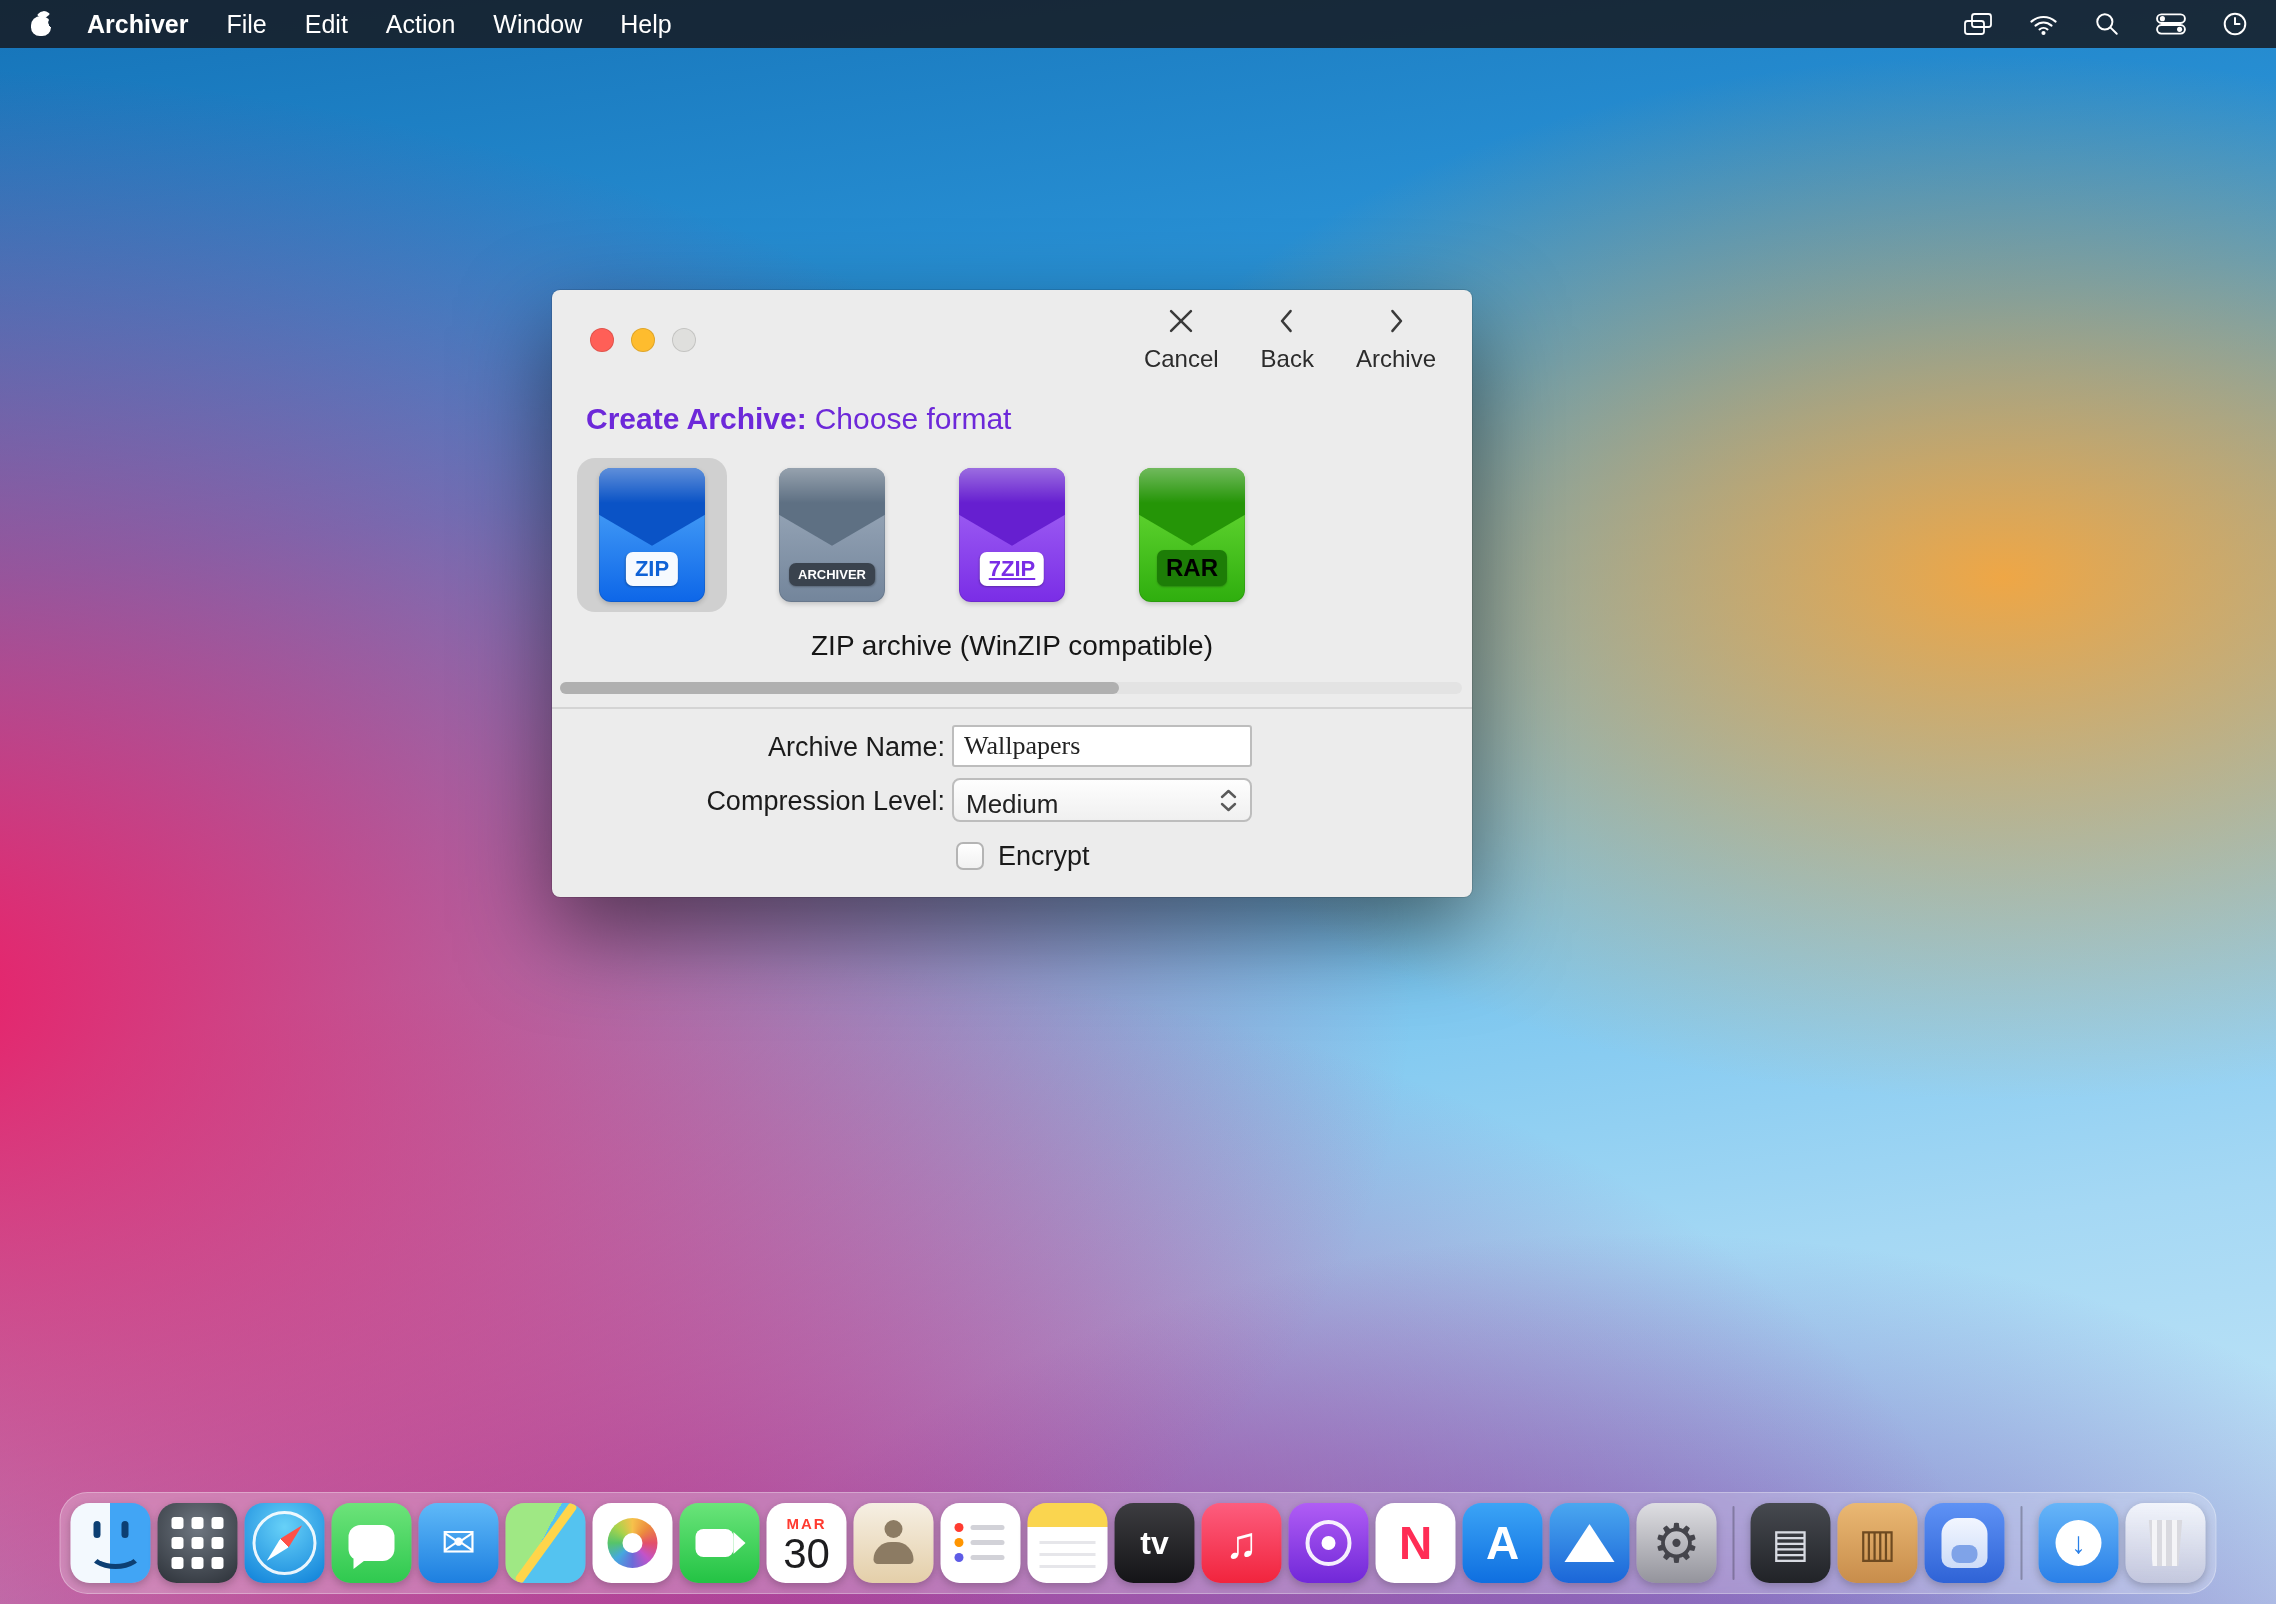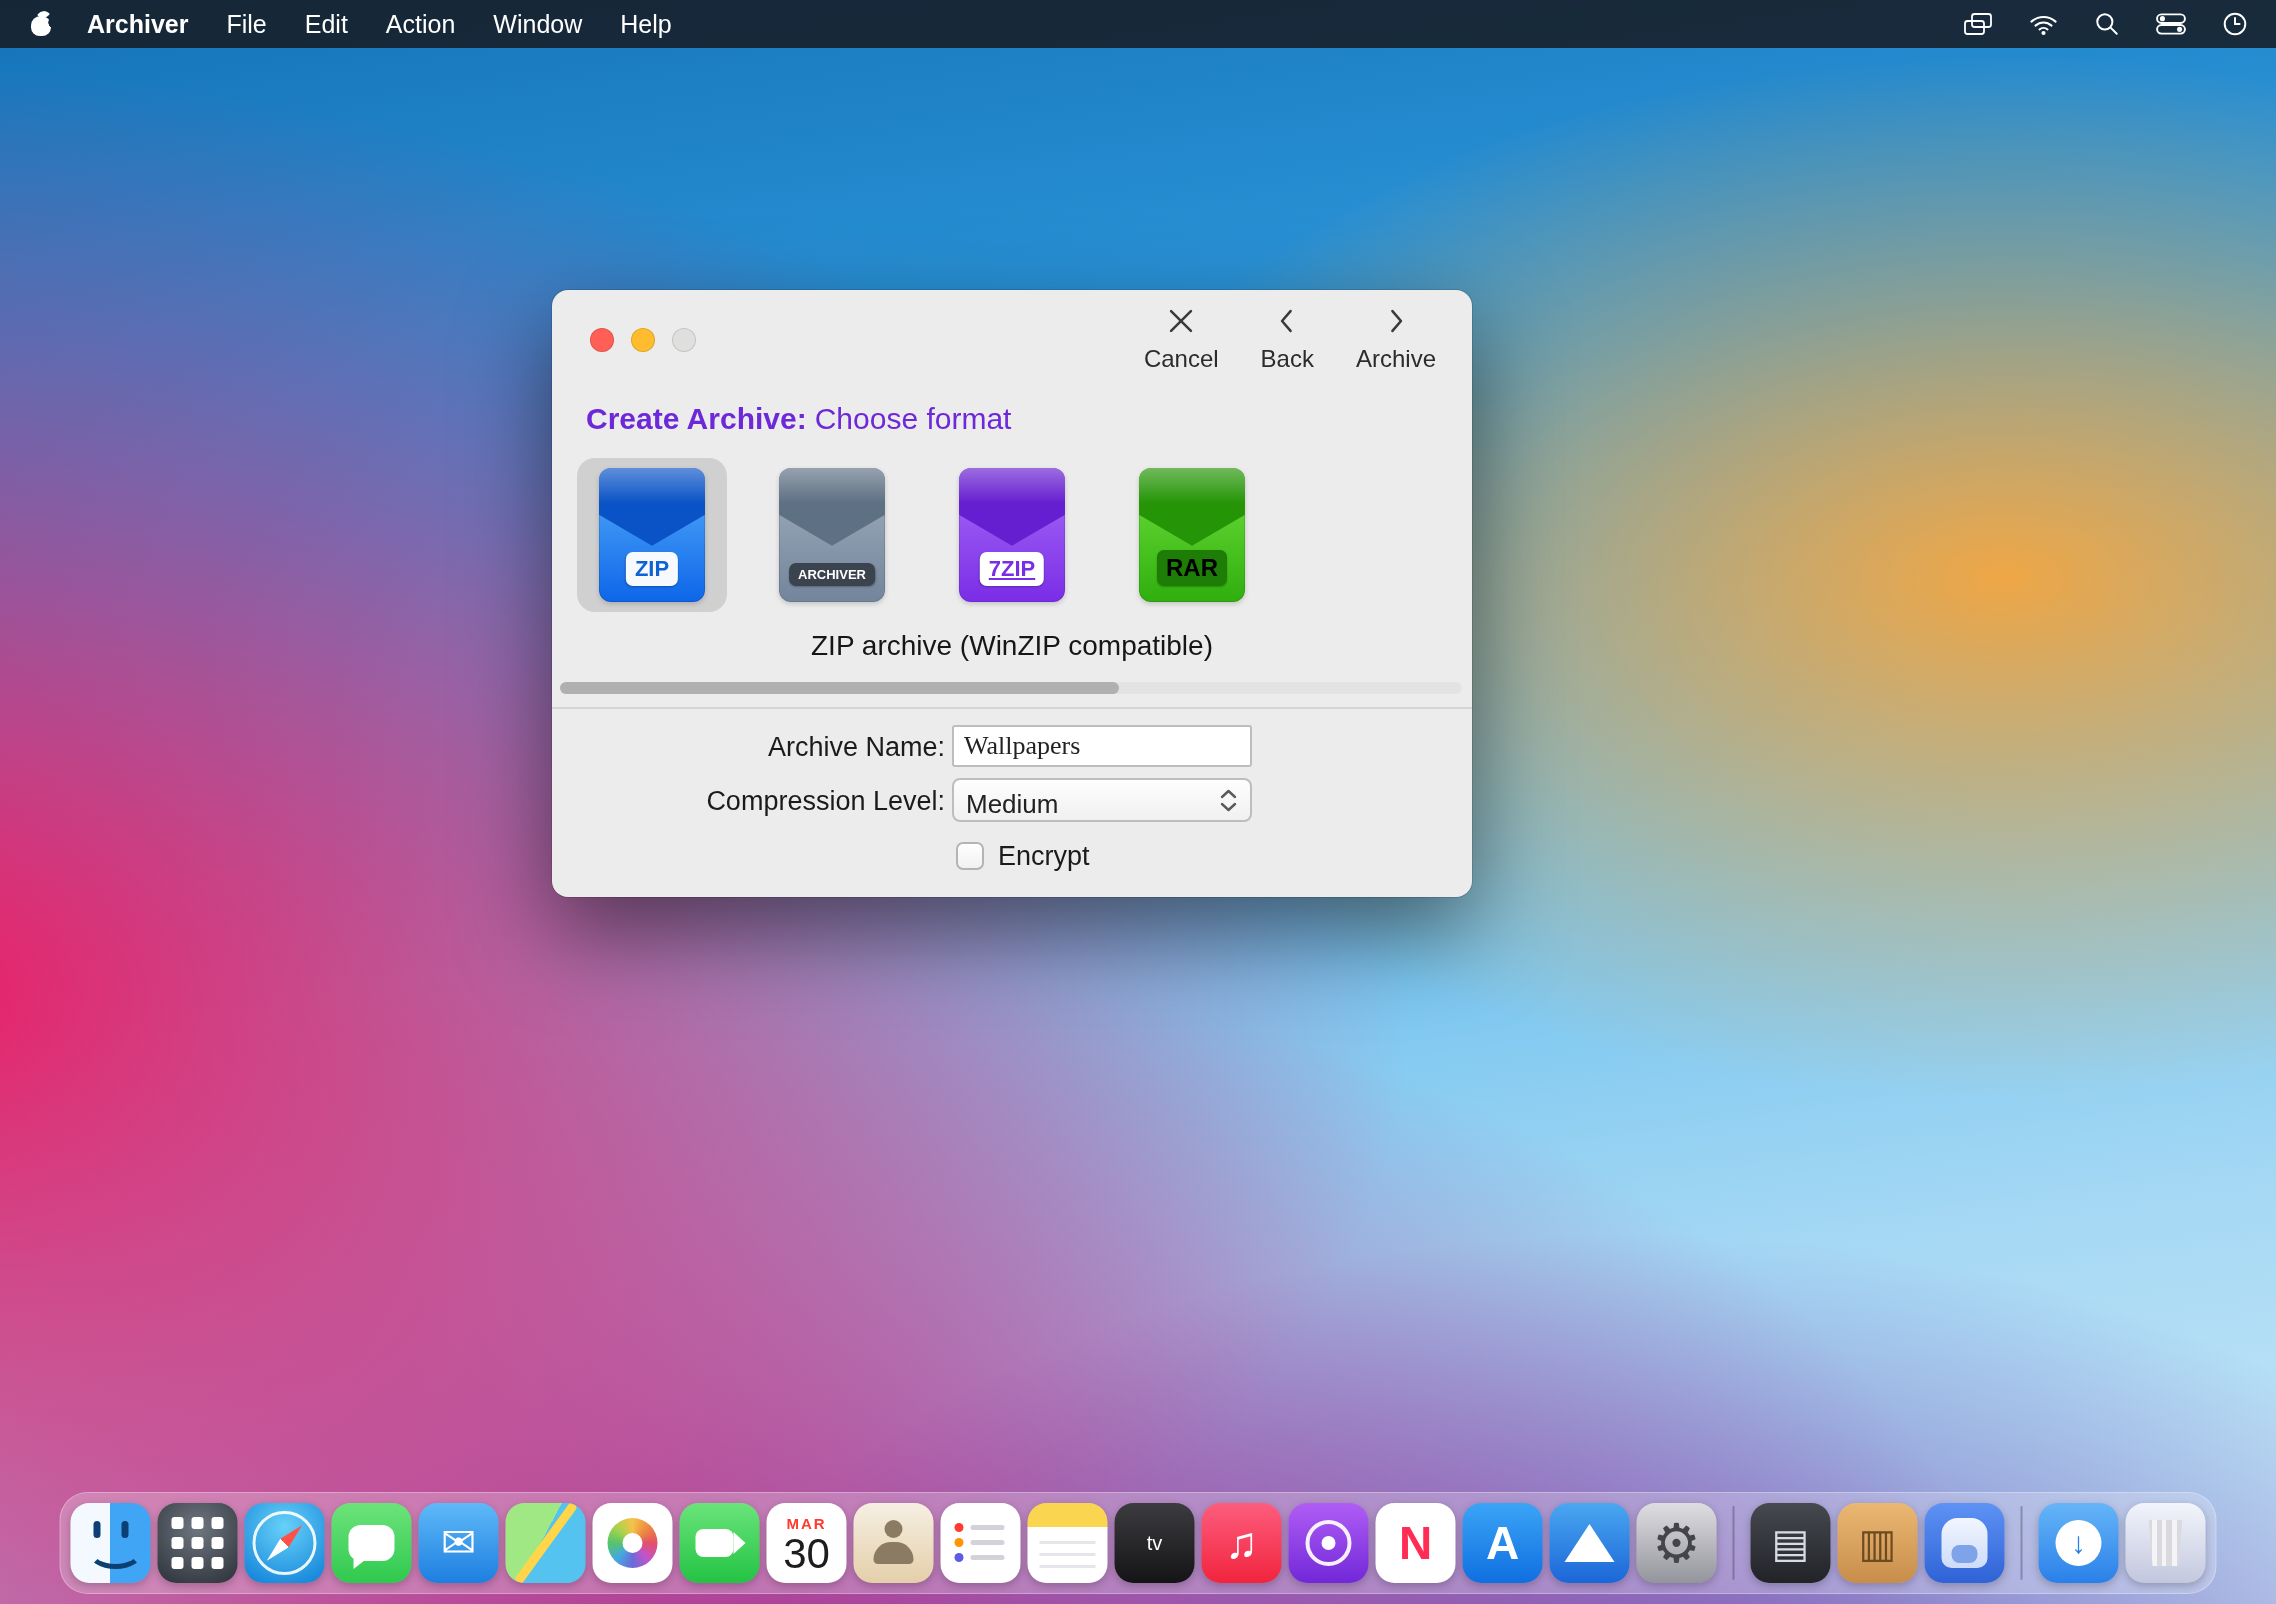--- a/index.html
+++ b/index.html
@@ -16,21 +16,21 @@
   .mb-left{display:flex;align-items:center;padding-left:28px}
   #menus{display:contents}
   .menu-item{padding:0 19px;font-size:25px;line-height:48px;white-space:nowrap}
   .app-name{font-weight:700}
   .apple{width:22px;height:24px;position:relative;margin:0 16px 0 2px}
   .apple::after{content:'';position:absolute;inset:4px 1px 0 1px;background:radial-gradient(circle at 118% 32%, transparent 6px, #fff 6.5px);border-radius:48% 48% 44% 44%}
   .apple::before{content:'';position:absolute;right:4px;top:-2px;width:9px;height:9px;background:#fff;border-radius:80% 10% 80% 10%;transform:rotate(40deg)}
   .mb-right{margin-left:auto;display:flex;align-items:center;gap:36px;padding-right:28px}
   .status-icon svg{display:block}
   
-  .window{position:absolute;left:552px;top:290px;width:920px;height:607px;border-radius:16px;background:#ececec;
+  .window{position:absolute;left:552px;top:290px;width:920px;height:607px;border-radius:8px;background:#ececec;
     box-shadow:0 36px 90px rgba(0,0,0,.5),0 0 0 1px rgba(0,0,0,.12);z-index:10}
   .titlebar{position:relative;height:100px}
   .traffic{position:absolute;left:38px;top:38px;display:flex;gap:17px}
   .light{width:24px;height:24px;border-radius:50%;box-shadow:inset 0 0 0 1px rgba(0,0,0,.12)}
   .light.red{background:#ff5f57}.light.yellow{background:#febc2e}.light.gray{background:#dfdfdd}
   .toolbar-buttons{position:absolute;right:36px;top:14px;display:flex;gap:42px}
   .tb{display:flex;flex-direction:column;align-items:center;gap:3px;cursor:default}
   .tb svg{width:34px;height:34px;stroke:#3a3a3a;fill:none;stroke-width:1.8;stroke-linecap:round;stroke-linejoin:round}
   .tb-label{font-size:24px;color:#2c2c2c}
   .header{position:absolute;left:34px;top:112px;font-size:30px;color:#6d28d9}
@@ -296,21 +296,21 @@
       <div class="dock-item dk-contacts">
         <span class="ct-person"></span>
       </div>
       <div class="dock-item dk-reminders">
         <span class="rm"></span>
       </div>
       <div class="dock-item dk-notes">
         <span class="note-lines"></span>
       </div>
       <div class="dock-item dk-glyph" style="background: linear-gradient(rgb(60, 60, 64), rgb(20, 20, 23));">
-        <span class="dock-glyph" style="color: rgb(255, 255, 255); font-size: 20px; font-weight: 400;">tv</span>
+        <span class="dock-glyph" style="color: rgb(255, 255, 255); font-size: 32px; font-weight: 700;">tv</span>
       </div>
       <div class="dock-item dk-glyph" style="background: linear-gradient(rgb(253, 93, 126), rgb(241, 36, 61));">
         <span class="dock-glyph" style="color: rgb(255, 255, 255); font-size: 44px;">♫</span>
       </div>
       <div class="dock-item dk-podcasts">
         <span class="pod-ring"></span>
       </div>
       <div class="dock-item dk-glyph" style="background: rgb(255, 255, 255);">
         <span class="dock-glyph" style="color: rgb(255, 45, 85); font-size: 46px; font-weight: 800;">N</span>
       </div>

